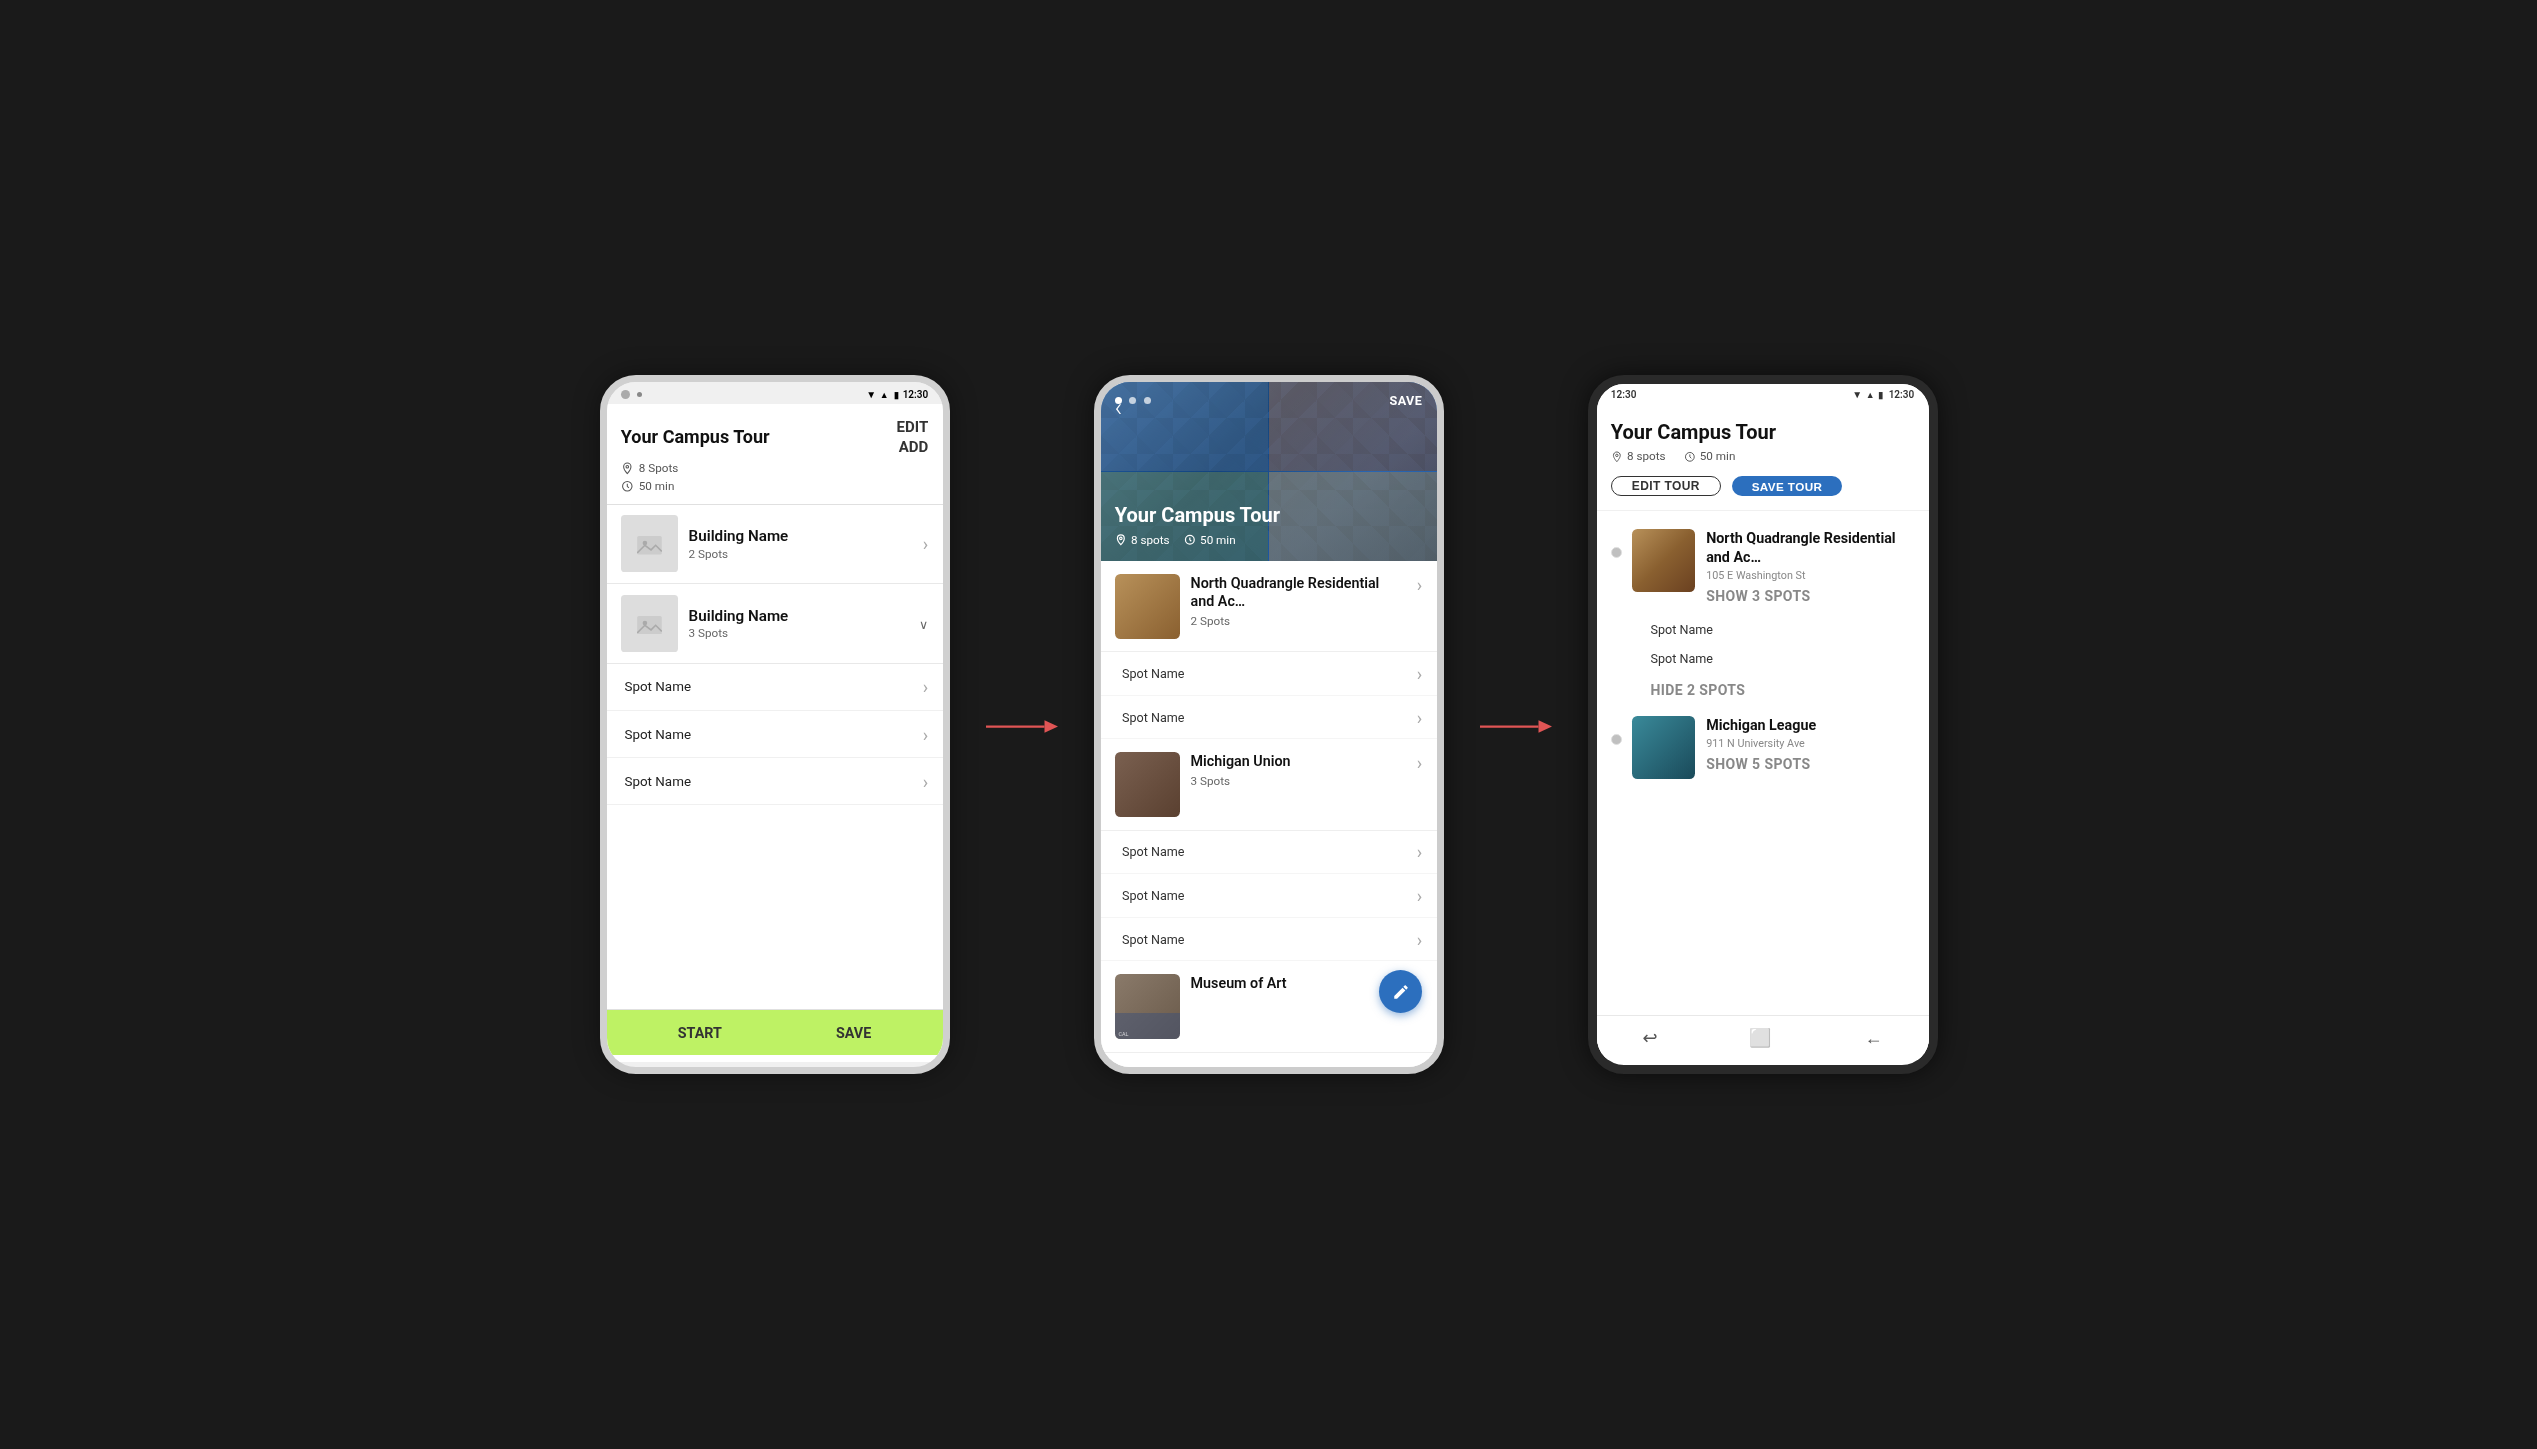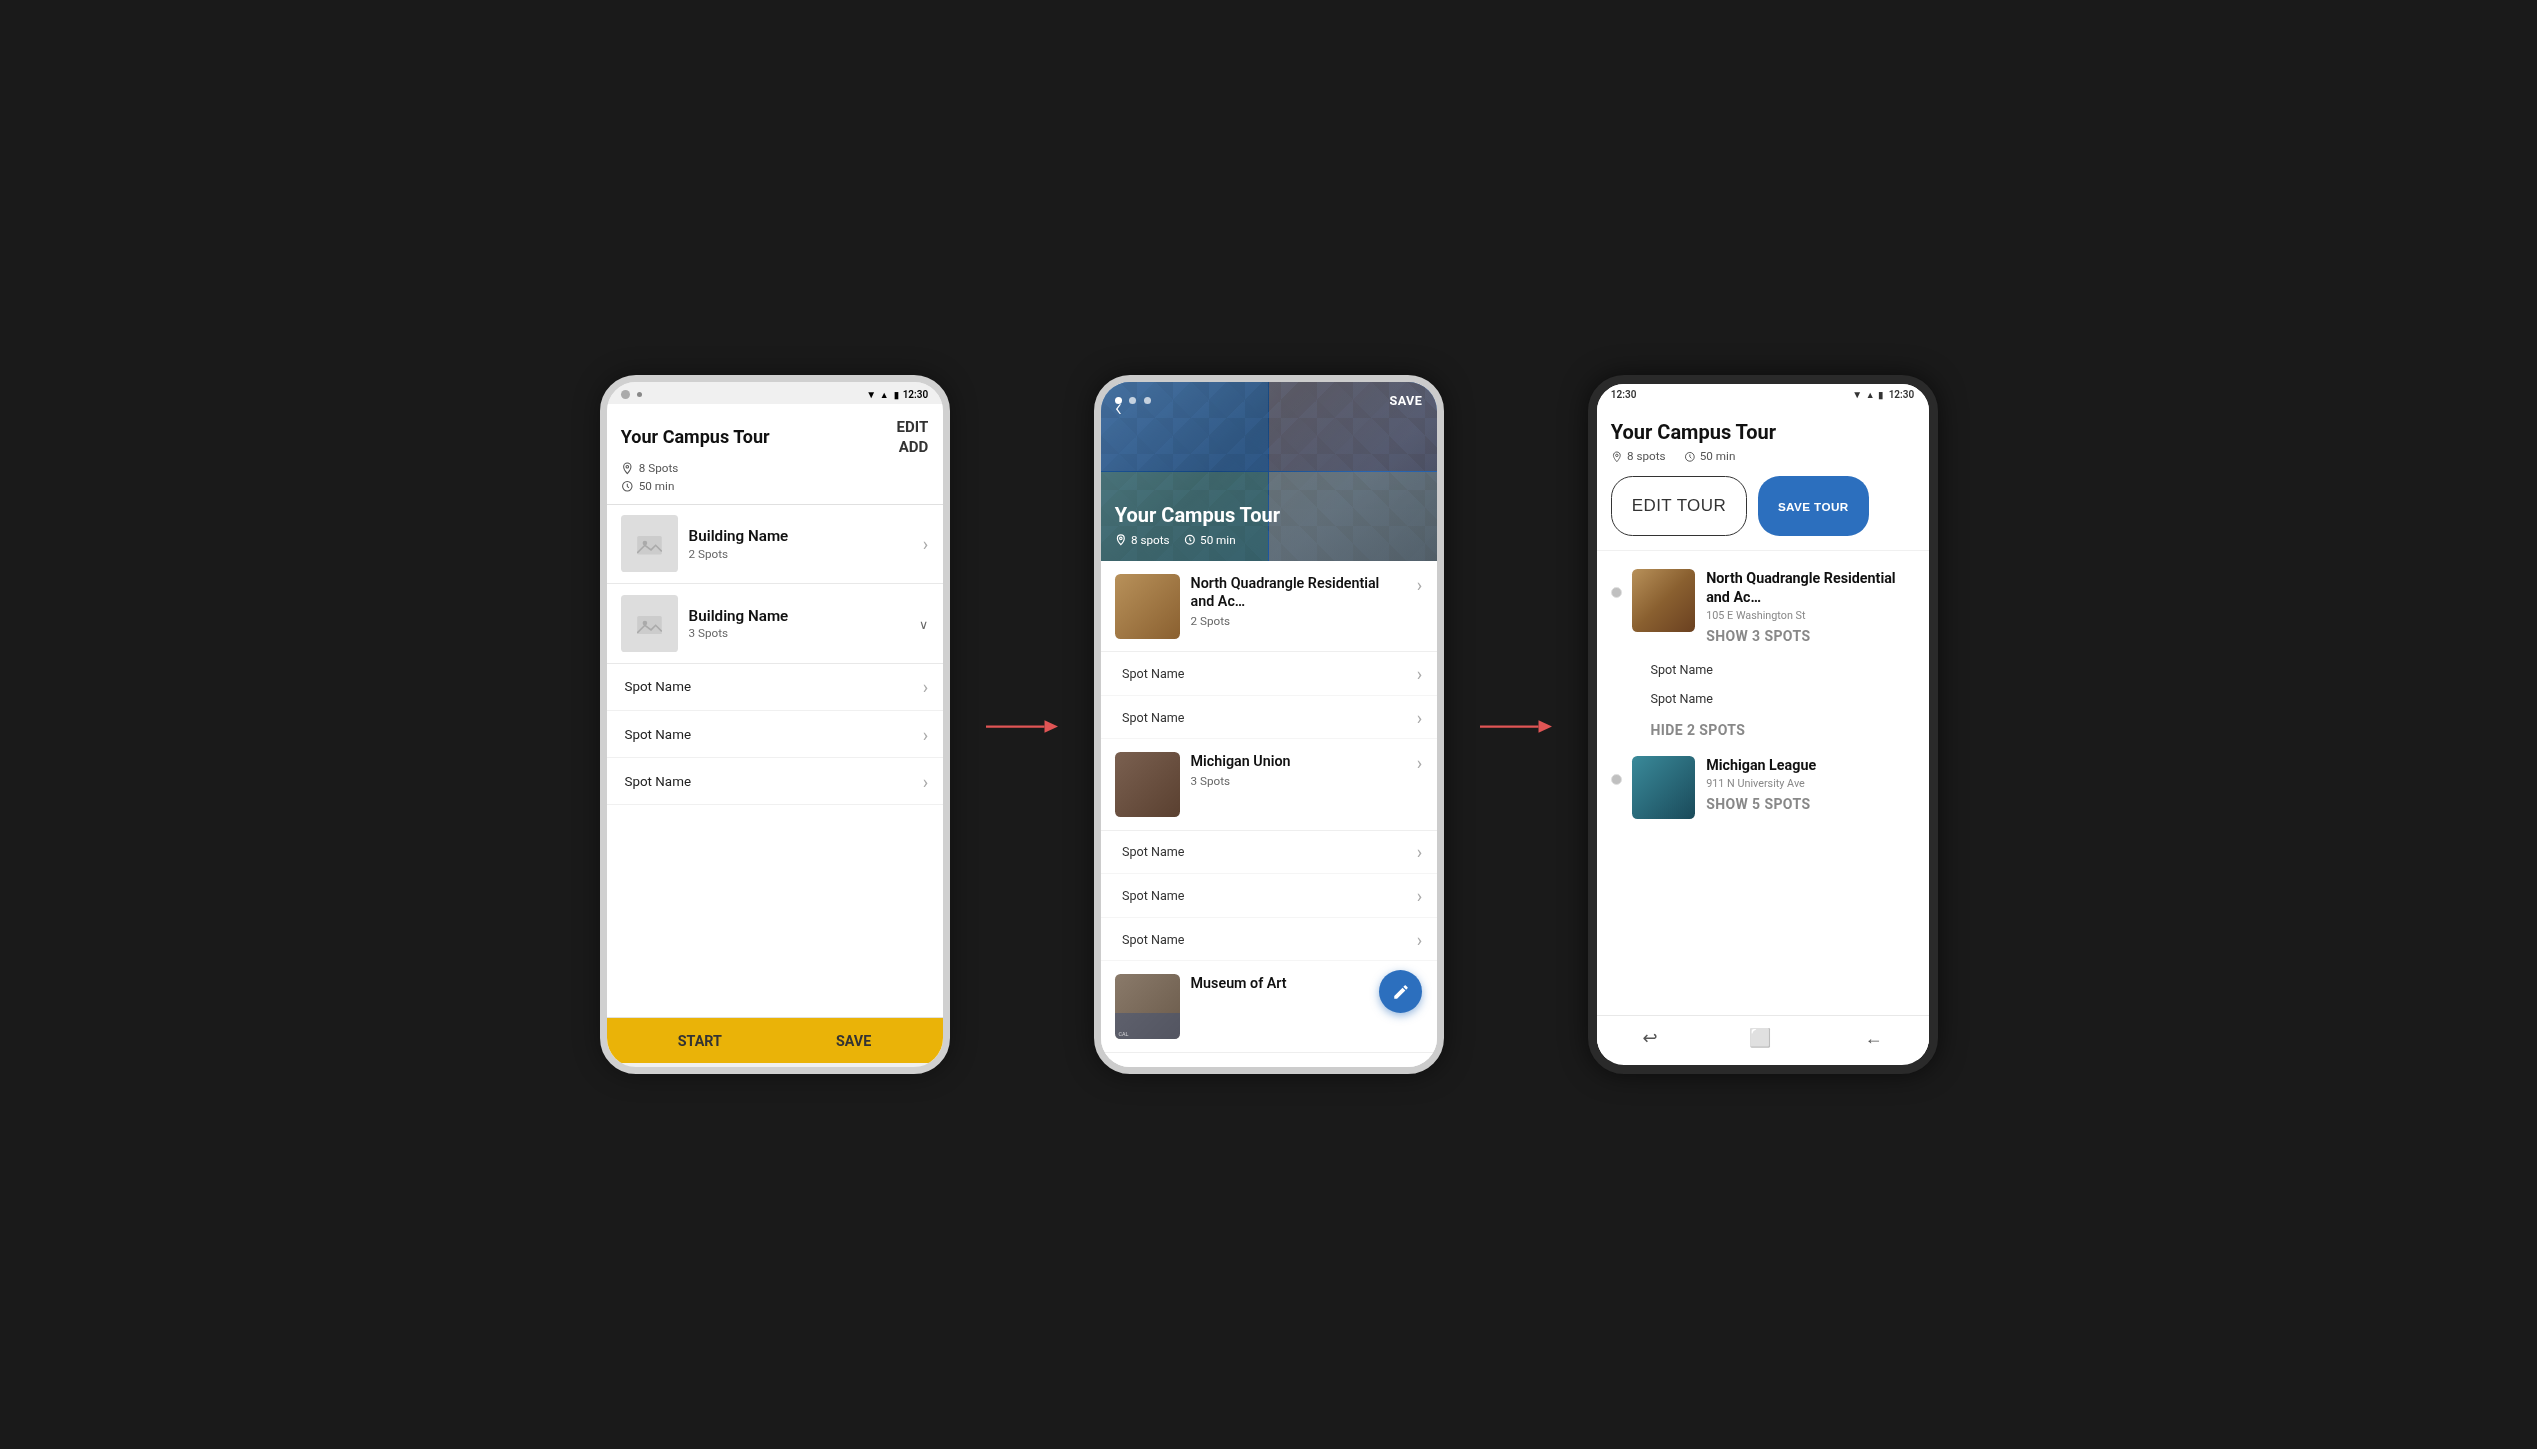--- a/index.html
+++ b/index.html
@@ -188,28 +188,28 @@
       border-bottom: 0.9px solid #f0f0f0;
       cursor: pointer;
     }
     .s1-spot-name {
       font-size: 13.4px;
       color: #222;
     }
 
     .s1-footer {
       position: absolute;
-      bottom: 4px;
+      bottom: 12px;
       left: 0;
       right: 0;
       display: flex;
       justify-content: space-around;
       padding: 14.3px;
       border-top: 0.9px solid #e0e0e0;
-      background: #eab308;
+      background: #bef264;
       text-align: right;
     }
     .s1-footer-btn {
       font-size: 14.3px;
       font-weight: 700;
       color: #333;
       cursor: pointer;
     }
     .s2-hero {
       width: 100%;
@@ -397,23 +397,23 @@
       font-size: 11.7px;
       color: #555;
     }
     .s3-buttons {
       display: flex;
       gap: 10.8px;
     }
     .s3-btn-edit {
       border: 1.8px solid #333;
       border-radius: 21.5px;
-      padding: 19px 20px;
-      font-size: 17px;
-      font-weight: 400;
+      padding: 2px 20px;
+      font-size: 12px;
+      font-weight: 700;
       letter-spacing: 0.4px;
       color: #333;
       background: #fff;
       cursor: pointer;
     }
     .s3-btn-save {
       border-radius: 21.5px;
       padding: 0 20px;
       font-size: 11.7px;
       font-weight: 700;

